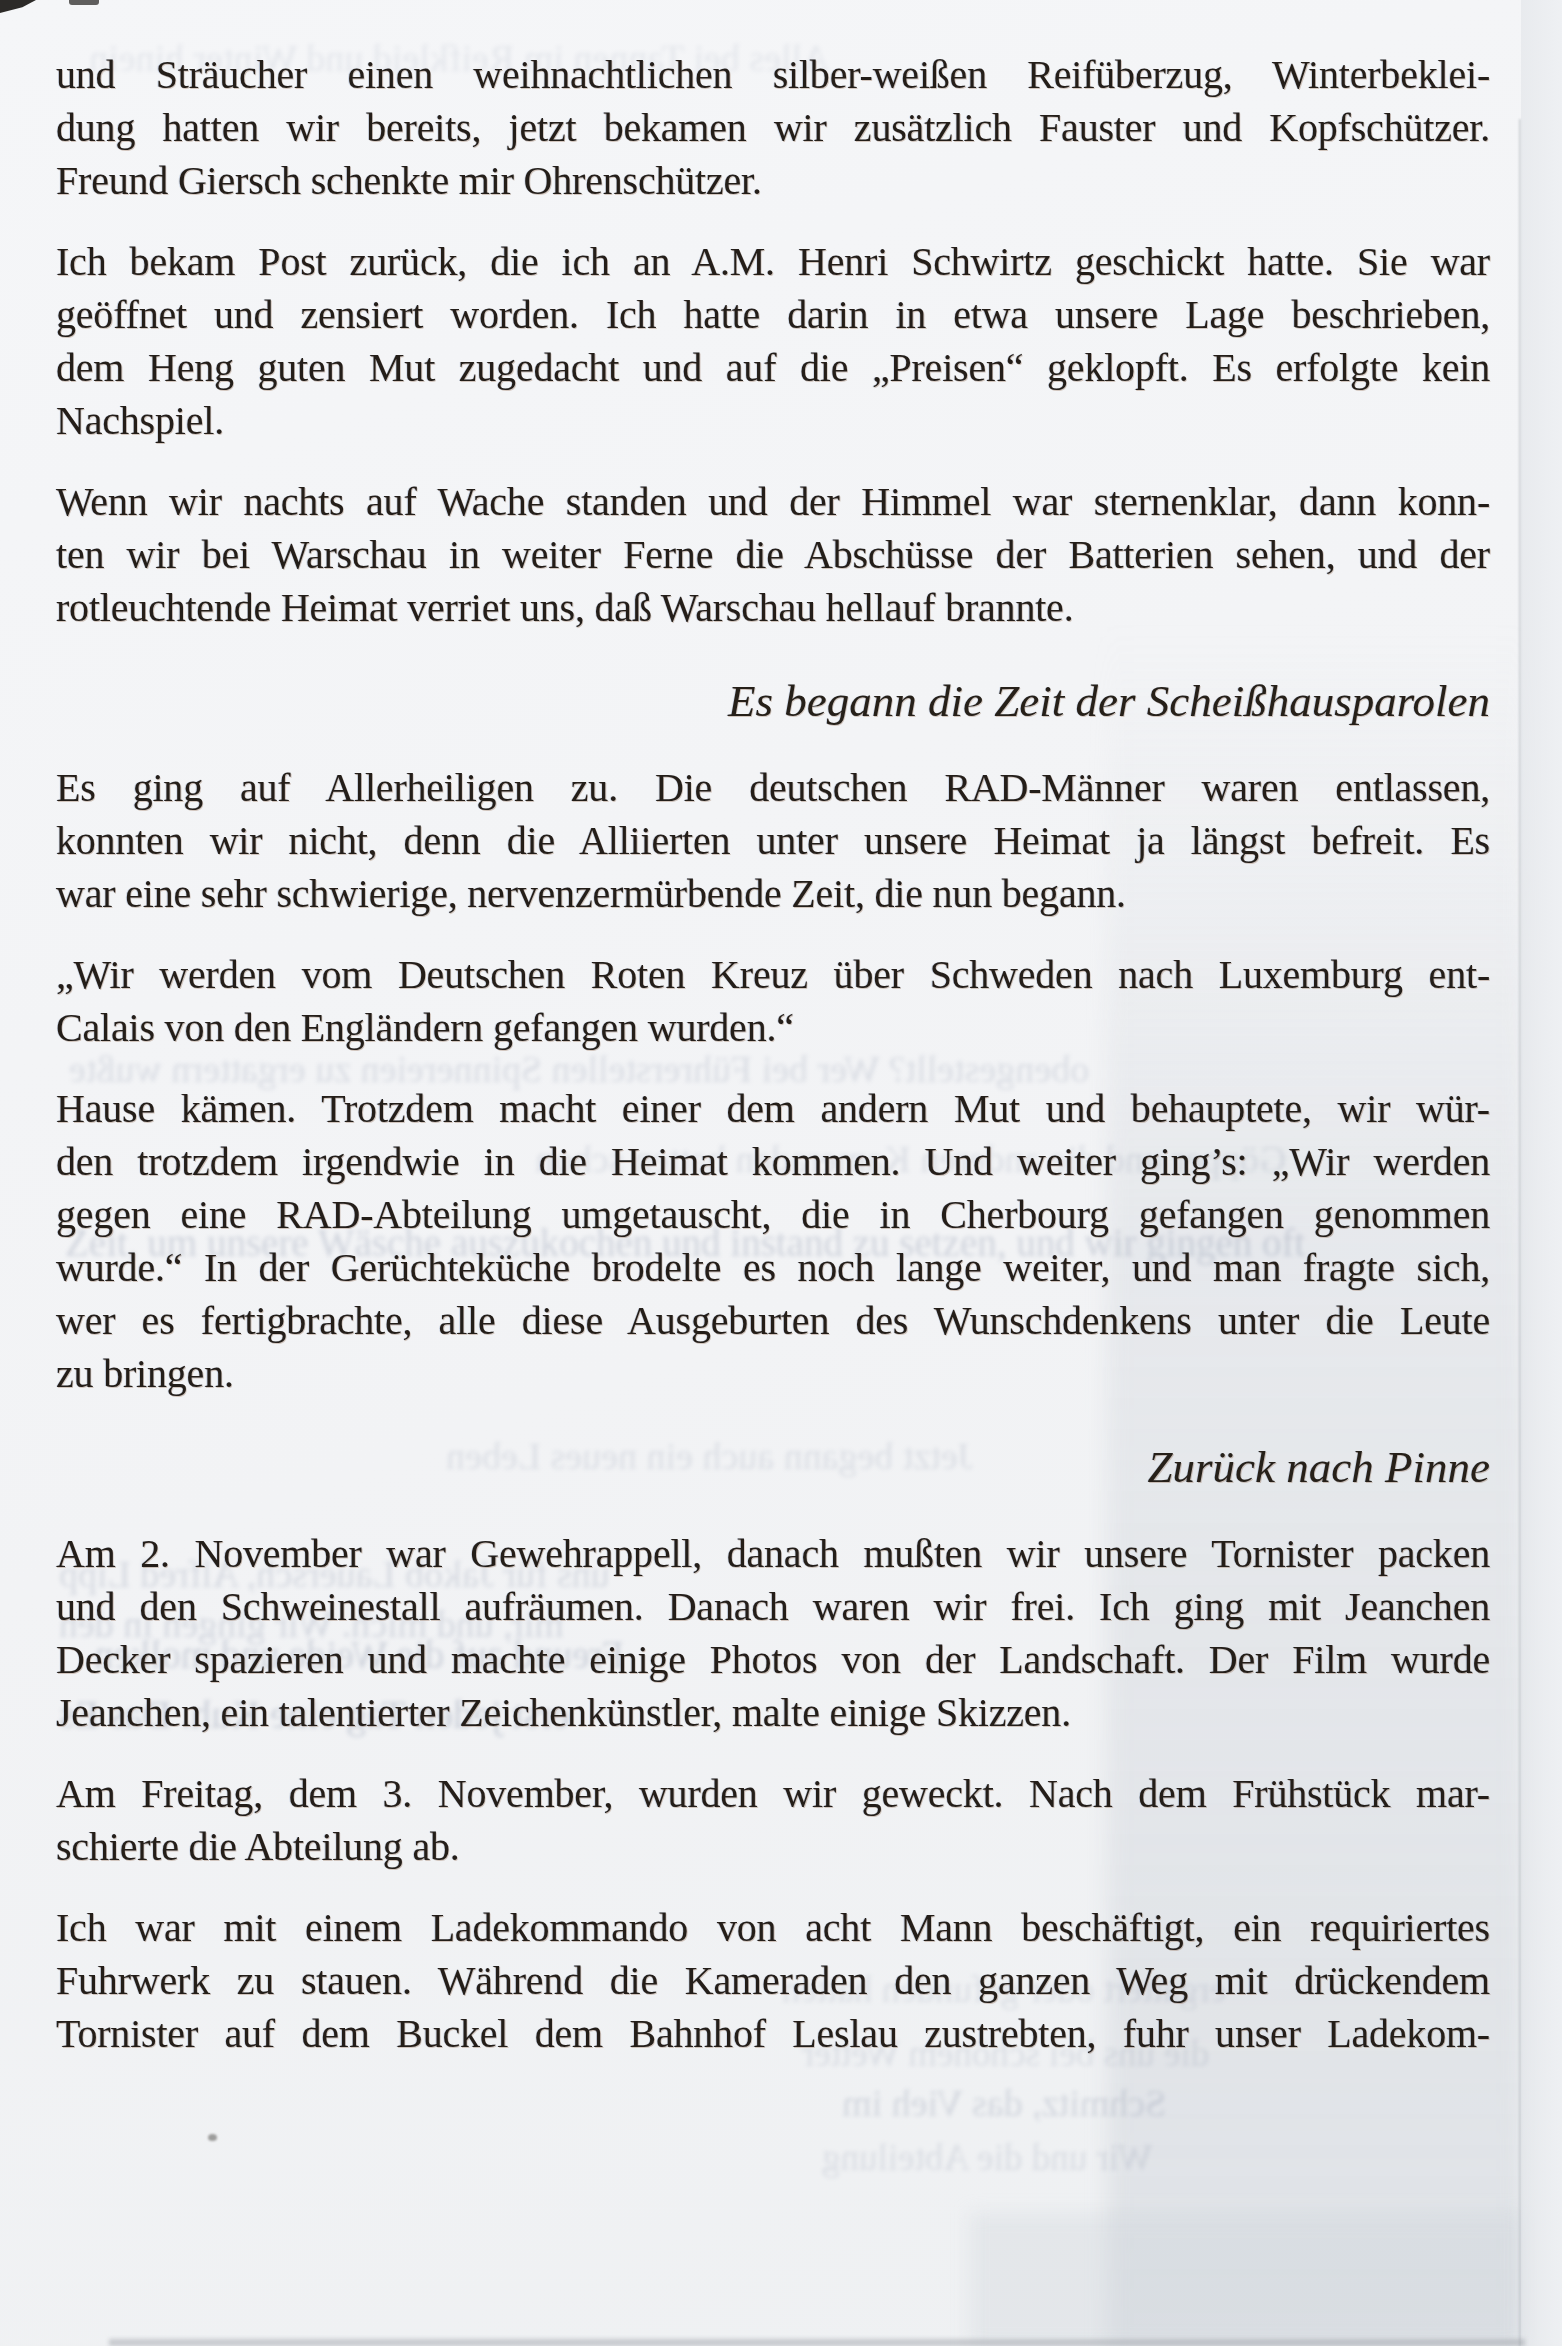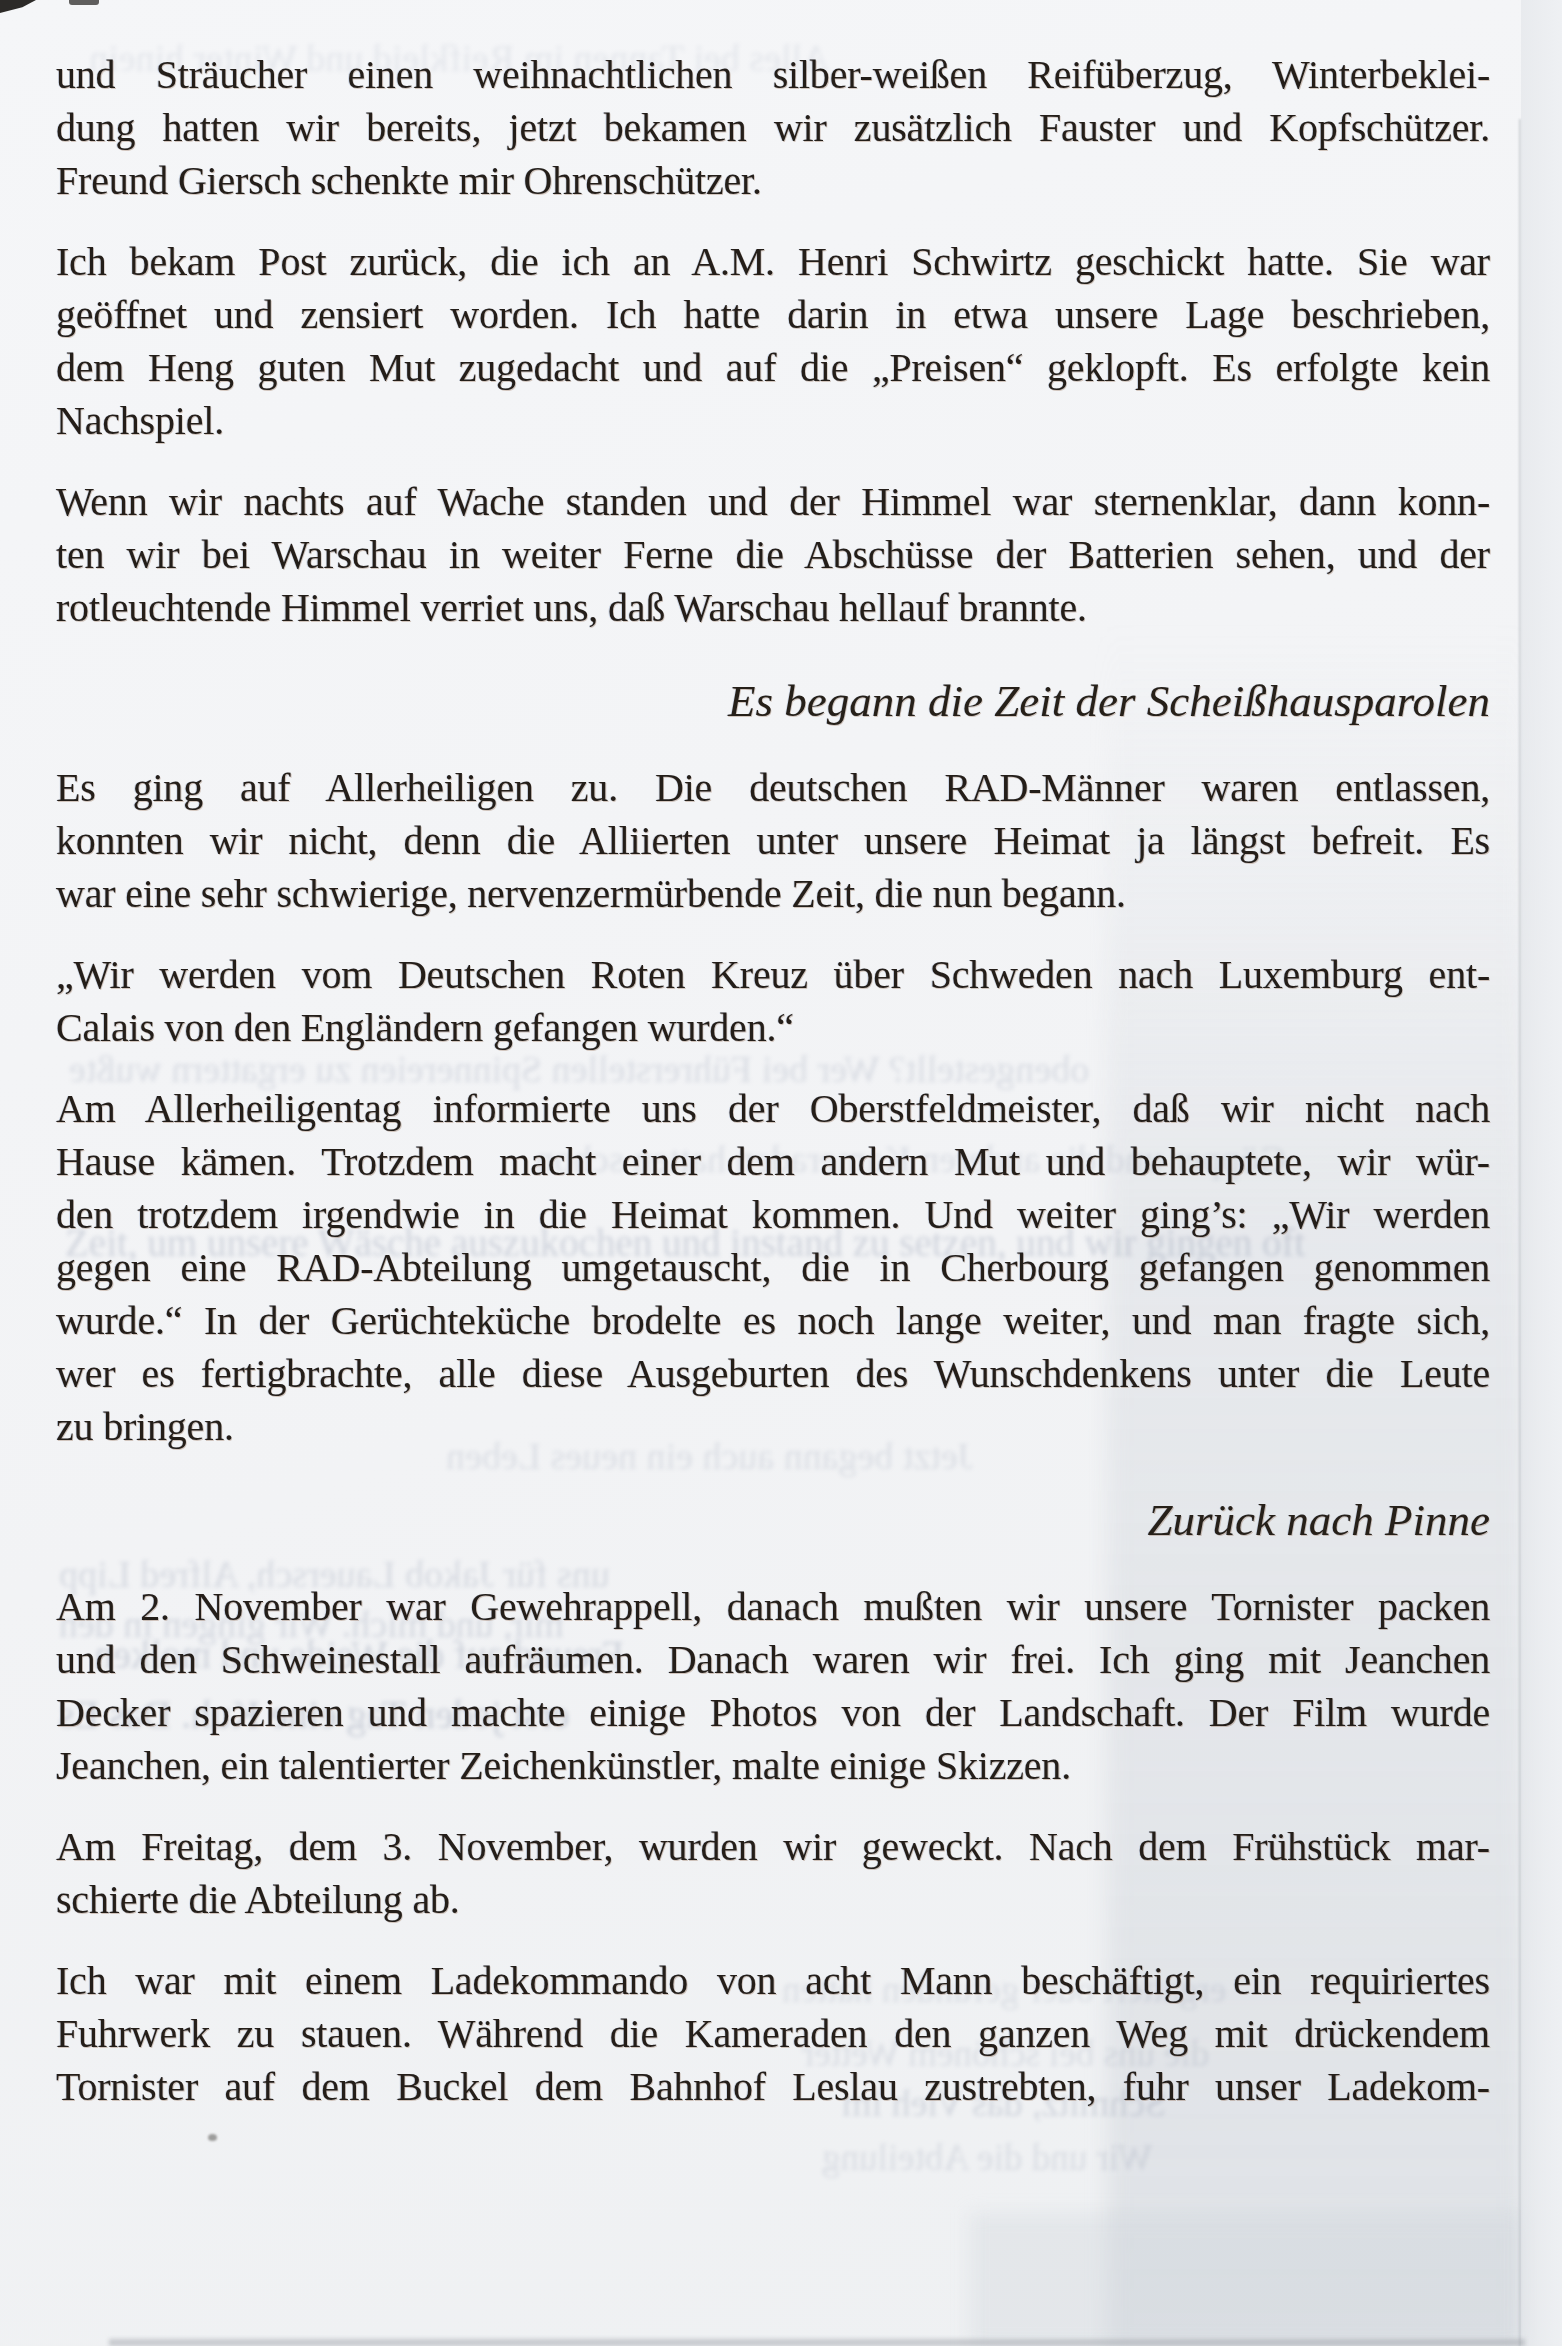--- a/index.html
+++ b/index.html
@@ -117,34 +117,33 @@
       </div>
       <div class="para">
         <div class="line">Ich bekam Post zurück, die ich an A.M. Henri Schwirtz geschickt hatte. Sie war</div>
         <div class="line">geöffnet und zensiert worden. Ich hatte darin in etwa unsere Lage beschrieben,</div>
         <div class="line">dem Heng guten Mut zugedacht und auf die „Preisen“ geklopft. Es erfolgte kein</div>
         <div class="line endline">Nachspiel.</div>
       </div>
       <div class="para">
         <div class="line">Wenn wir nachts auf Wache standen und der Himmel war sternenklar, dann konn-</div>
         <div class="line">ten wir bei Warschau in weiter Ferne die Abschüsse der Batterien sehen, und der</div>
-        <div class="line endline">rotleuchtende Himmel verriet uns, daß Warschau hellauf brannte.</div>
+        <div class="line endline">rotleuchtende Heimat verriet uns, daß Warschau hellauf brannte.</div>
       </div>
       <div class="heading">Es begann die Zeit der Scheißhausparolen</div>
       <div class="para">
         <div class="line">Es ging auf Allerheiligen zu. Die deutschen RAD-Männer waren entlassen,</div>
         <div class="line">konnten wir nicht, denn die Alliierten unter unsere Heimat ja längst befreit. Es</div>
         <div class="line endline">war eine sehr schwierige, nervenzermürbende Zeit, die nun begann.</div>
       </div>
       <div class="para">
         <div class="line">„Wir werden vom Deutschen Roten Kreuz über Schweden nach Luxemburg ent-</div>
         <div class="line endline">Calais von den Engländern gefangen wurden.“</div>
       </div>
       <div class="para">
-        <div class="line">Am Allerheiligentag informierte uns der Oberstfeldmeister, daß wir nicht nach</div>
         <div class="line">Hause kämen. Trotzdem macht einer dem andern Mut und behauptete, wir wür-</div>
         <div class="line">den trotzdem irgendwie in die Heimat kommen. Und weiter ging’s: „Wir werden</div>
         <div class="line">gegen eine RAD-Abteilung umgetauscht, die in Cherbourg gefangen genommen</div>
         <div class="line">wurde.“ In der Gerüchteküche brodelte es noch lange weiter, und man fragte sich,</div>
         <div class="line">wer es fertigbrachte, alle diese Ausgeburten des Wunschdenkens unter die Leute</div>
         <div class="line endline">zu bringen.</div>
       </div>
       <div class="heading">Zurück nach Pinne</div>
       <div class="para">
         <div class="line">Am 2. November war Gewehrappell, danach mußten wir unsere Tornister packen</div>

